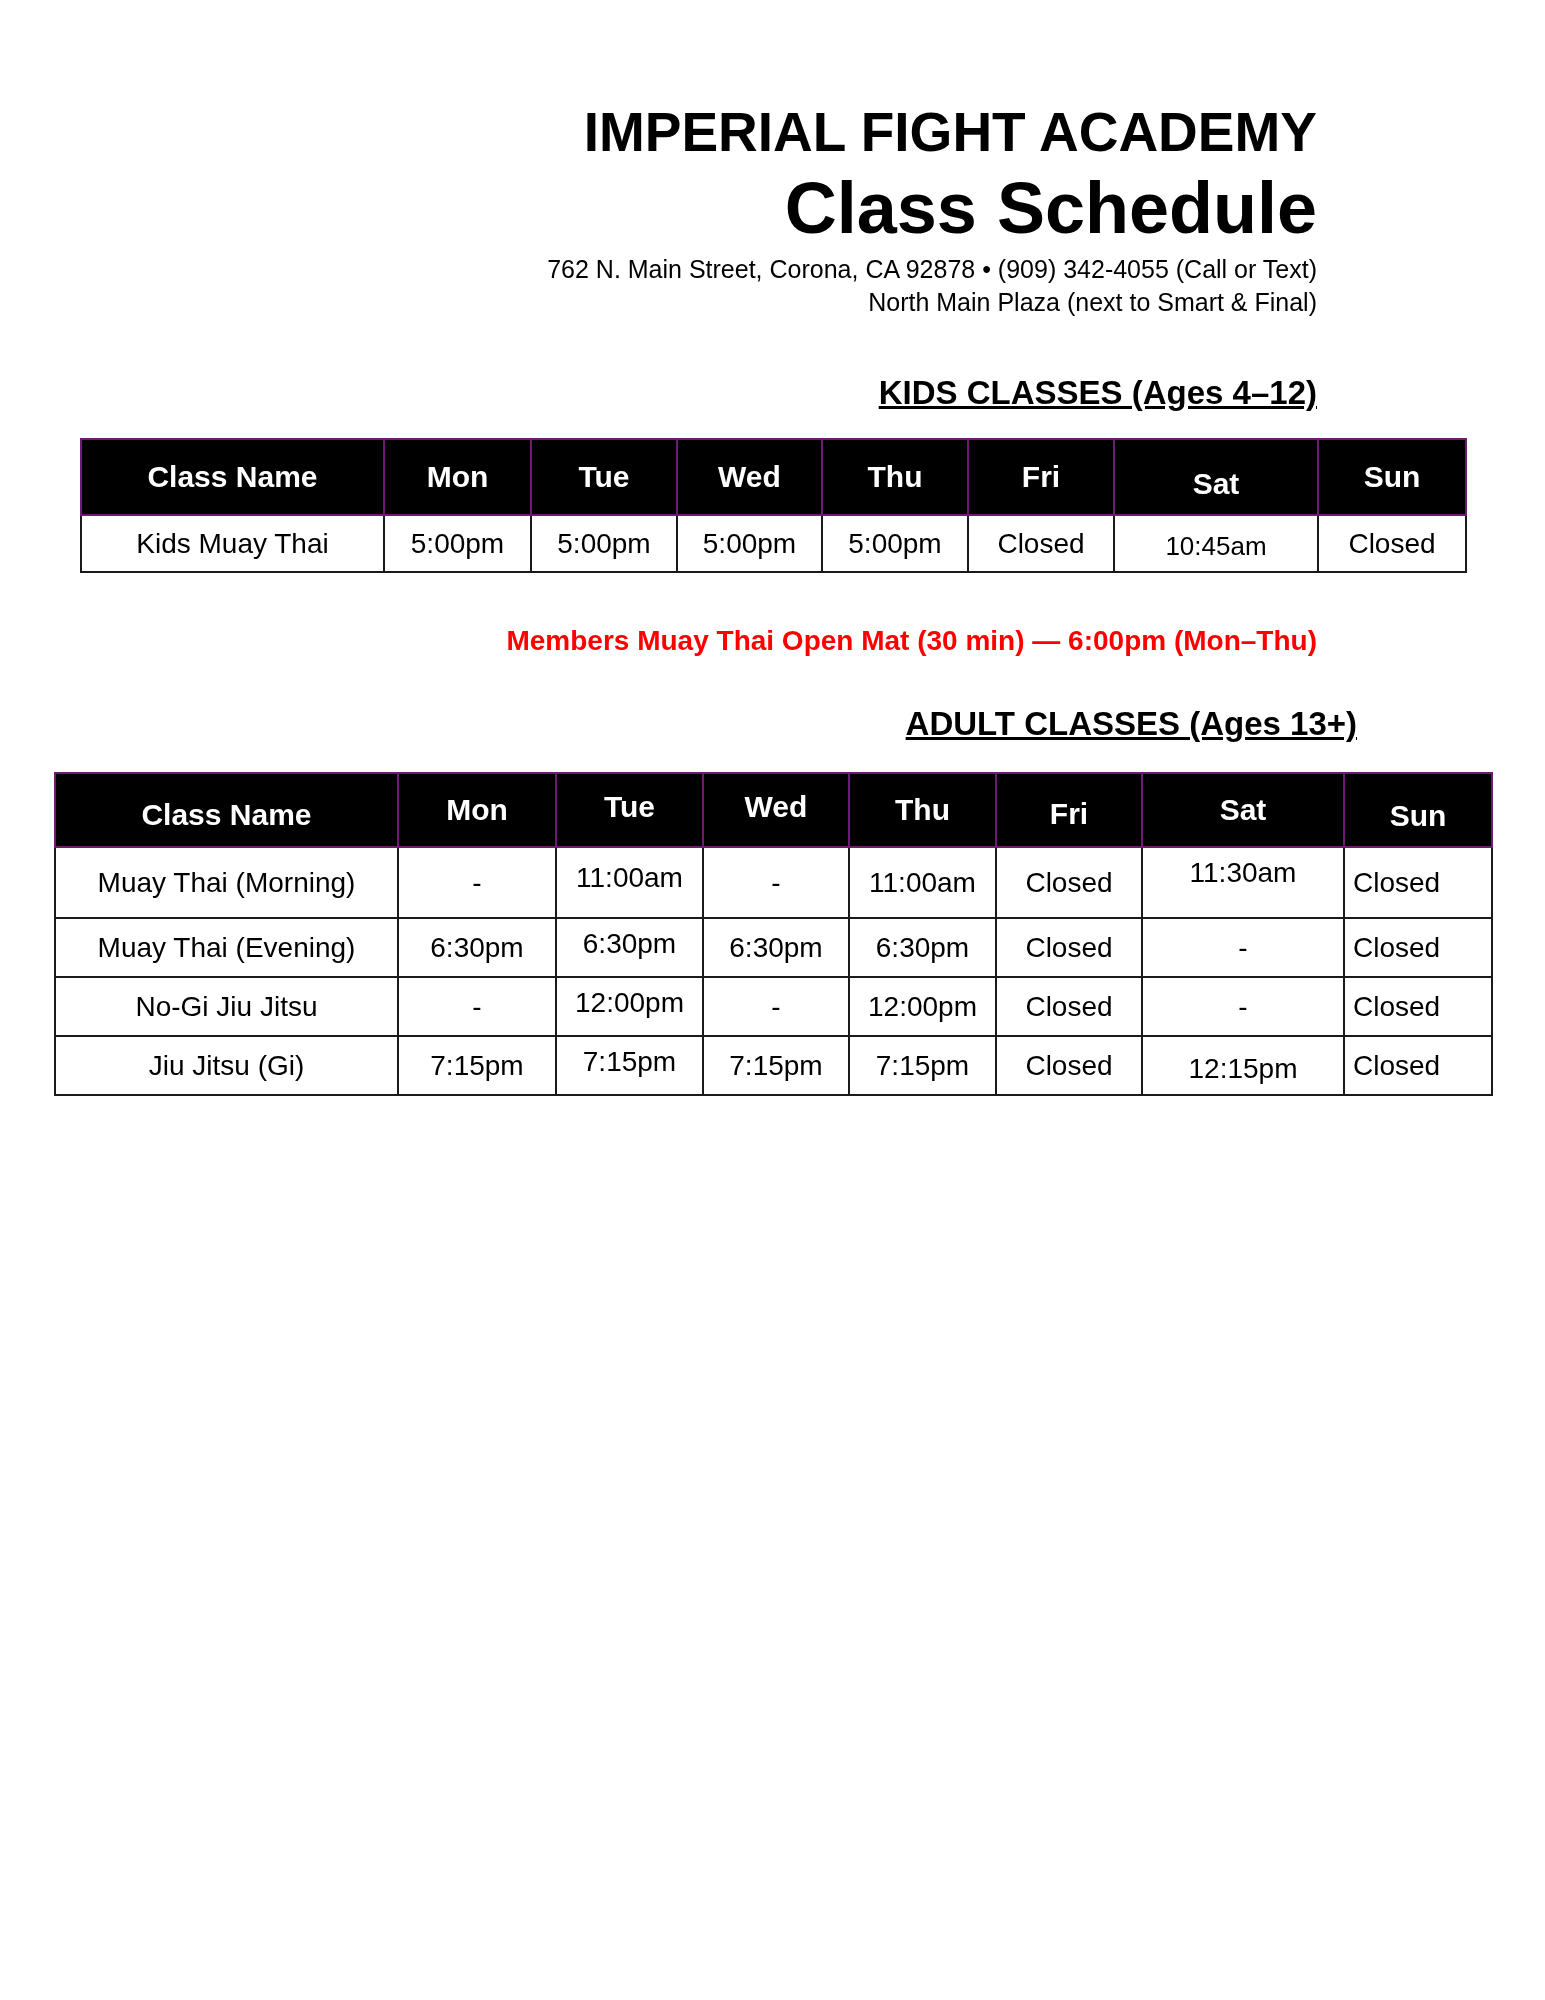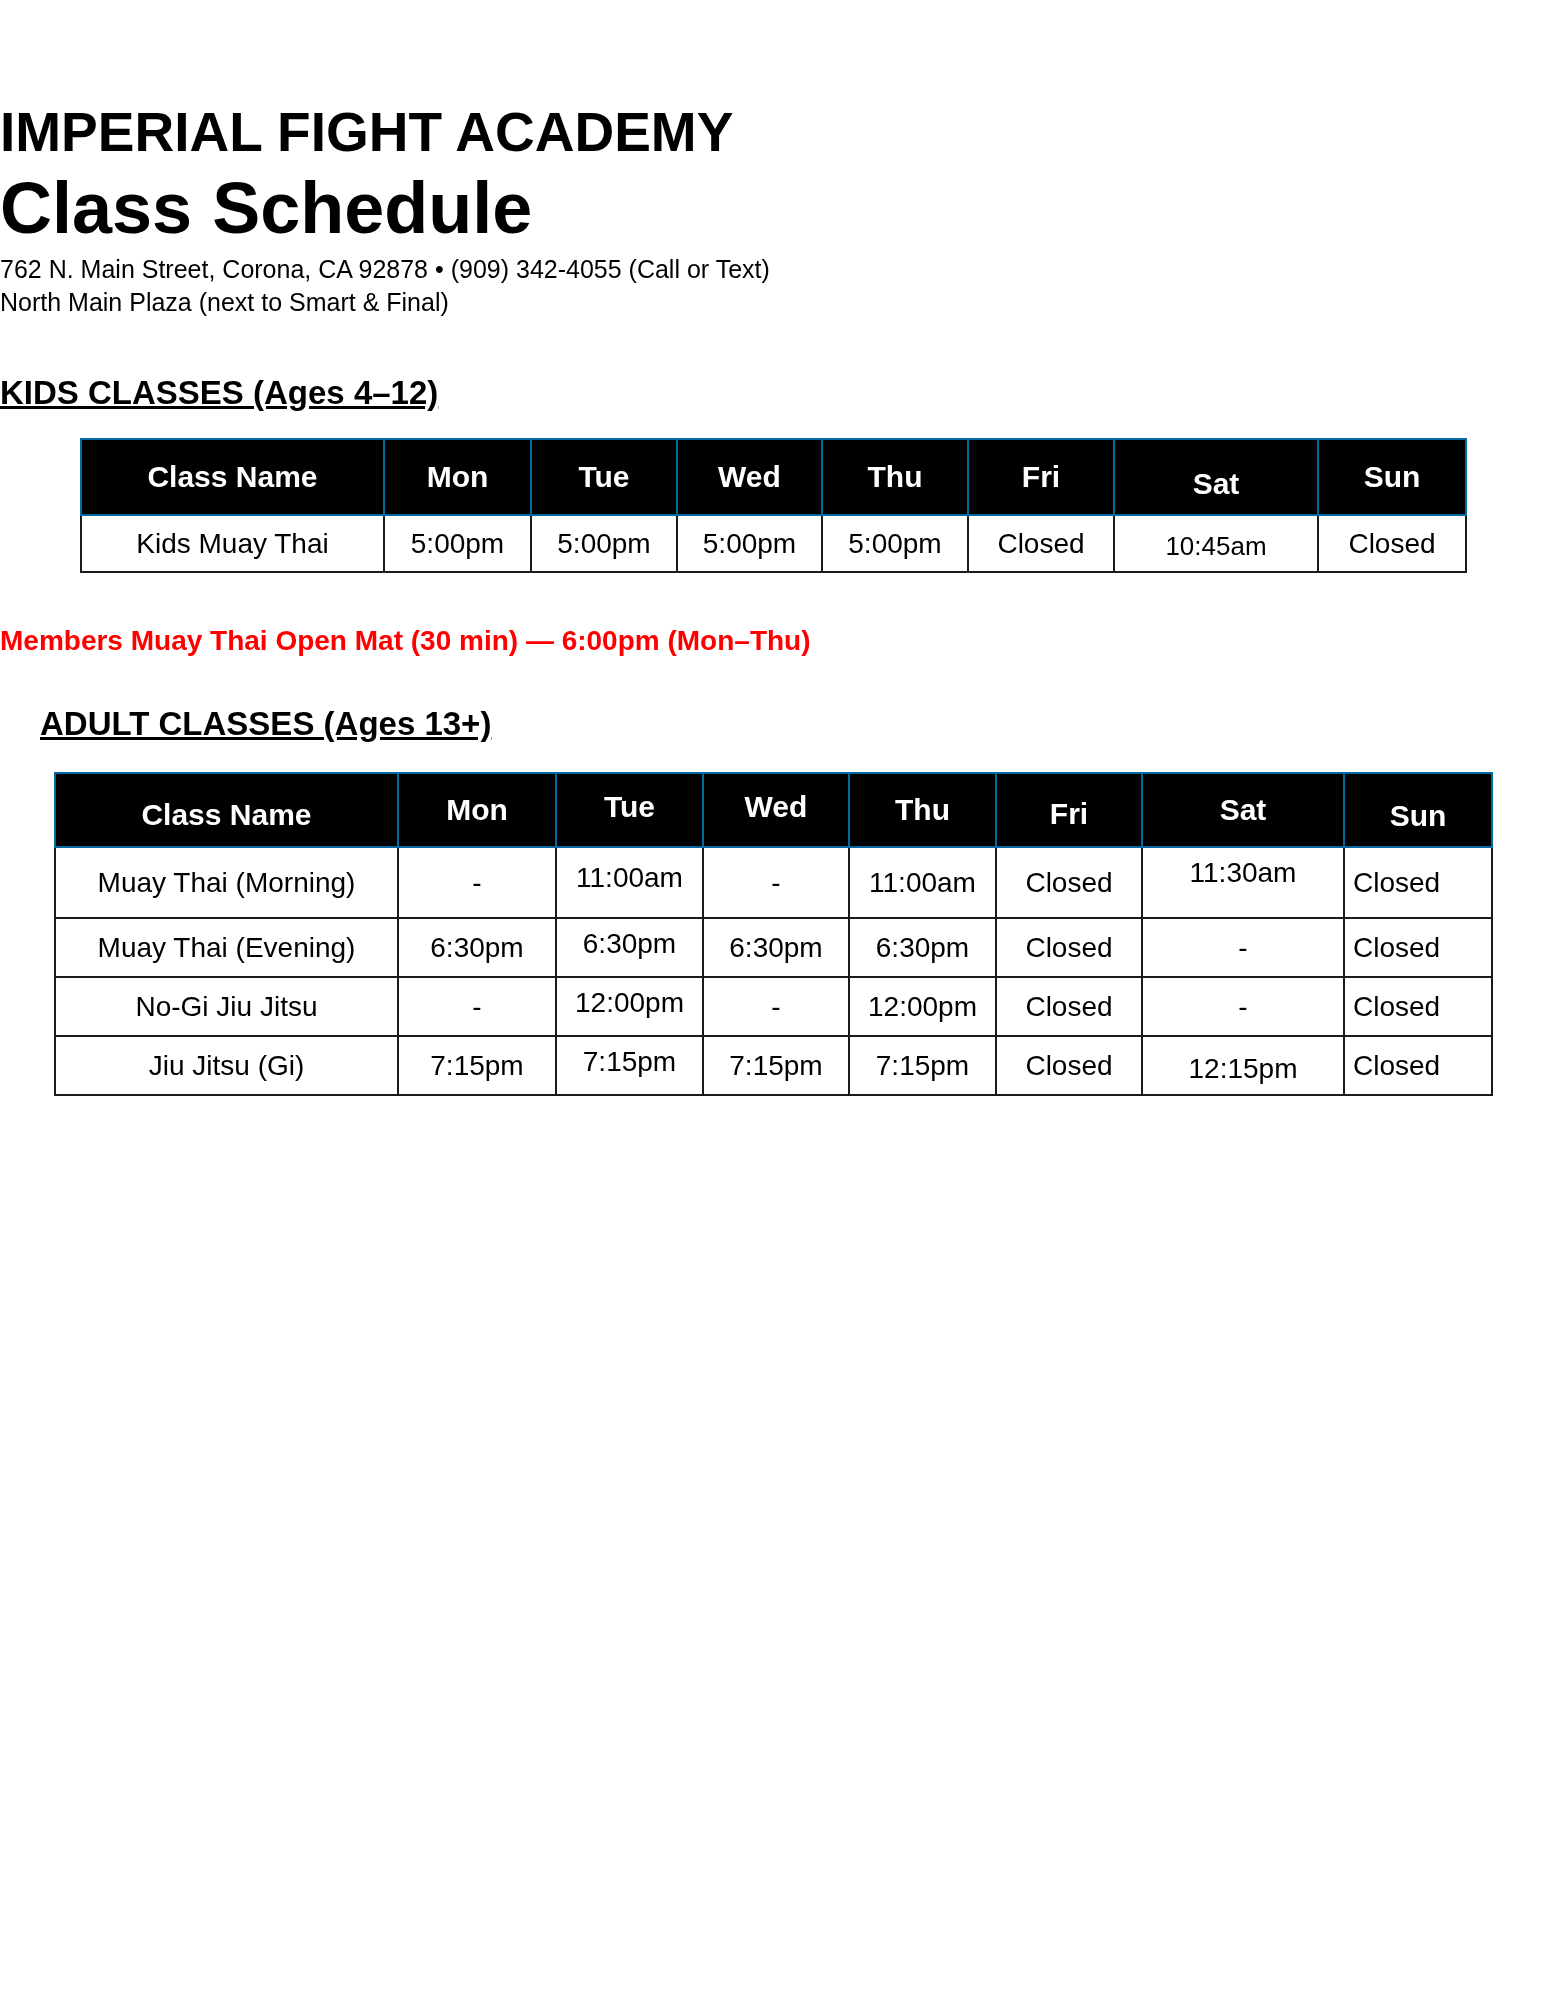--- a/index.html
+++ b/index.html
@@ -1,36 +1,36 @@
 <!DOCTYPE html>
 <html><head>
 <meta charset="utf-8">
 <style>
   html, body { margin: 0; padding: 0; background: #ffffff; }
   body {
     width: 1545px; height: 2000px; position: relative; overflow: hidden;
     font-family: "Liberation Sans", sans-serif; color: #000;
   }
-  .center { position: absolute; left: 0; width: 1317px; text-align: left; white-space: nowrap; }
+  .center { position: absolute; left: 0; width: 1317px; text-align: right; white-space: nowrap; }
   .title1 { top: 100px; font-size: 55px; font-weight: bold; line-height: 64px; }
   .title2 { top: 176px; font-size: 72px; font-weight: bold; line-height: 64px; }
   .addr1 { top: 254px; font-size: 25px; line-height: 30px; }
   .addr2 { top: 287px; font-size: 25px; line-height: 30px; }
   .section-heading { font-size: 33px; font-weight: bold; line-height: 40px; text-decoration: underline; }
   .kids-heading { top: 373px; }
   .adult-heading { top: 704px; margin-left: 40px; }
   .notice { top: 624px; font-size: 28px; font-weight: bold; line-height: 34px; }
 
   table.sched {
     position: absolute; border-collapse: collapse; table-layout: fixed;
     font-size: 28px;
   }
   table.sched th {
     background: #000; color: #fff; font-weight: bold; font-size: 30px;
-    border: 2px solid #0369a1; padding: 0; text-align: center;
+    border: 2px solid #701a75; padding: 0; text-align: center;
   }
   table.sched td {
     border: 2px solid #1a1a1a; padding: 0; text-align: center;
     background: #fff; color: #000; white-space: nowrap; overflow: hidden;
   }
   #kids-table { left: 80px; top: 438px; width: 1385px; }
   #kids-table th { height: 60px; }
   #kids-table td { height: 49px; }
   #adult-table { left: 54px; top: 772px; width: 1437px; }
   #adult-table th { height: 60px; }

